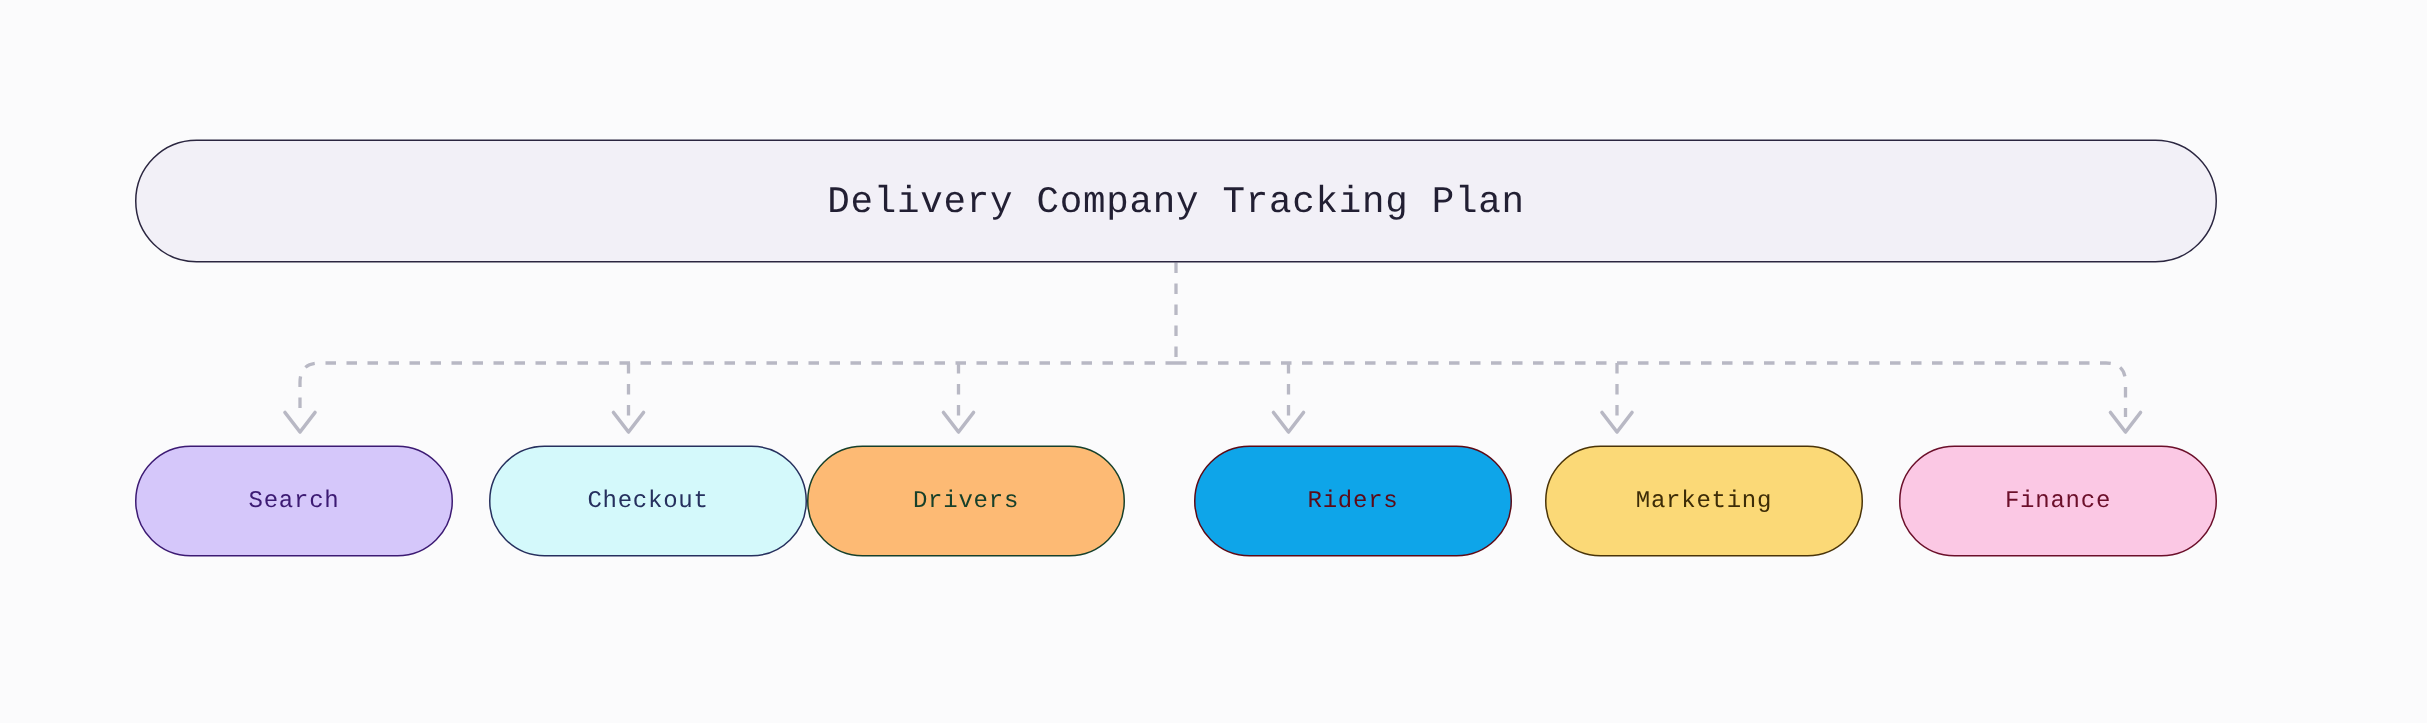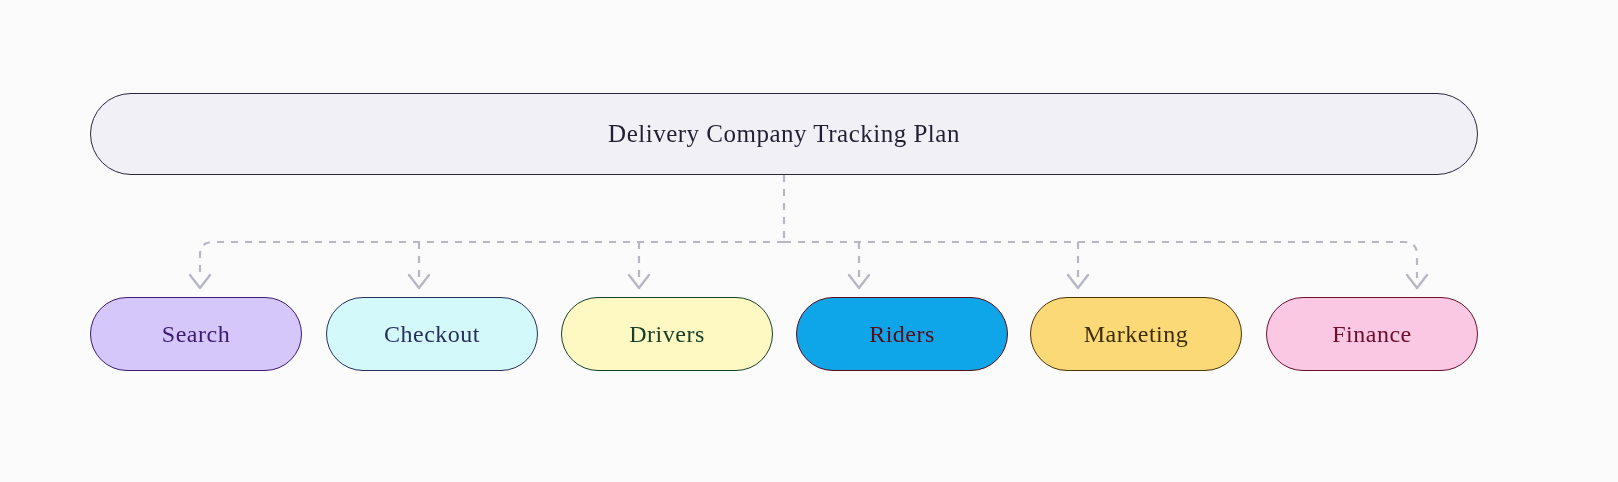--- a/index.html
+++ b/index.html
@@ -30,39 +30,39 @@
     box-sizing: border-box;
     display: flex;
     align-items: center;
     justify-content: center;
     border-style: solid;
     border-width: 1.6px;
     border-radius: 999px;
     white-space: nowrap;
   }
   .node-label {
-    font-family: Liberation Serif, serif;
+    font-family: Liberation Mono, monospace;
     letter-spacing: 0.5px;
   }
   #root-node {
     left: 90px;
     top: 93px;
     width: 1388px;
     height: 82px;
   }
   #root-node .node-label {
     font-size: 25px;
   }
   .child-node {
     top: 297px;
     width: 212px;
     height: 74px;
   }
   .child-node .node-label {
-    font-size: 24px;
+    font-size: 16px;
   }
 </style>
 </head>
 <body>
 
 <div id="canvas">
 
   <svg id="connectors" viewBox="0 0 1618 482" xmlns="http://www.w3.org/2000/svg">
     <g fill="none" stroke="#b8b8c4" stroke-width="2.2" stroke-dasharray="7 7" stroke-linecap="butt">
       <path d="M784,175 L784,242"></path>
@@ -88,21 +88,21 @@
   </div>
 
   <div class="node child-node" style="left:90px; background:#d5c7fa; border-color:#3c1a73;">
     <span class="node-label" style="color:#3c1a73;">Search</span>
   </div>
 
   <div class="node child-node" style="left:326px; background:#d4f9fb; border-color:#26305e;text-align:center;">
     <span class="node-label" style="color:#26305e;">Checkout</span>
   </div>
 
-  <div class="node child-node" style="left:561px; background:#fef9c3; border-color:#17402a;">
+  <div class="node child-node" style="left:538px; background:#fdba74; border-color:#17402a;">
     <span class="node-label" style="color:#17402a;">Drivers</span>
   </div>
 
   <div class="node child-node" style="left:796px; background:#0ea5e9; border-color:#5c0a16;">
     <span class="node-label" style="color:#5c0a16;">Riders</span>
   </div>
 
   <div class="node child-node" style="left:1030px; background:#fbd977; border-color:#4a3408;">
     <span class="node-label" style="color:#3d2c07;">Marketing</span>
   </div>

